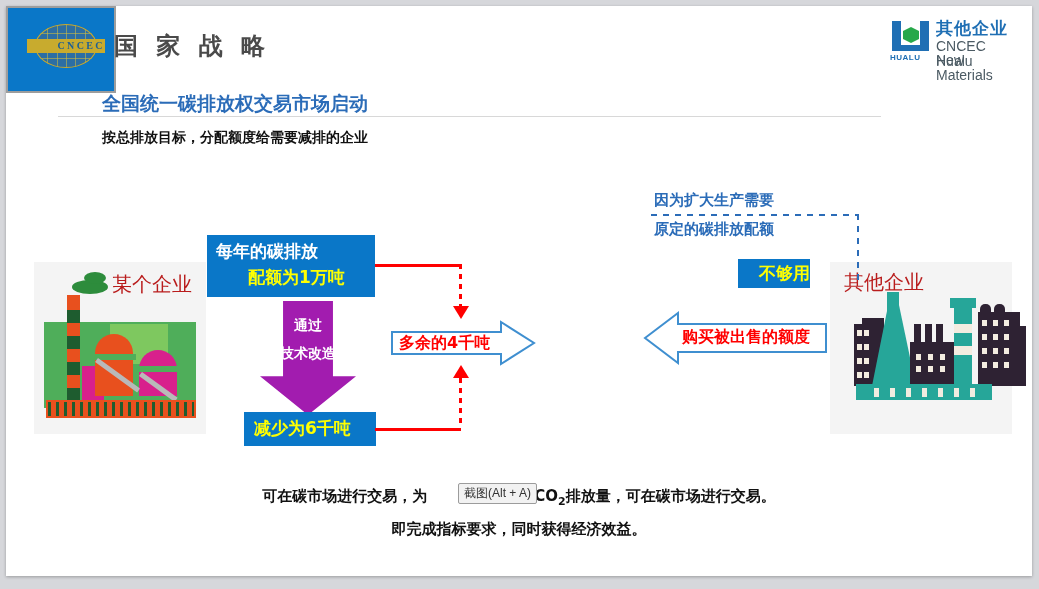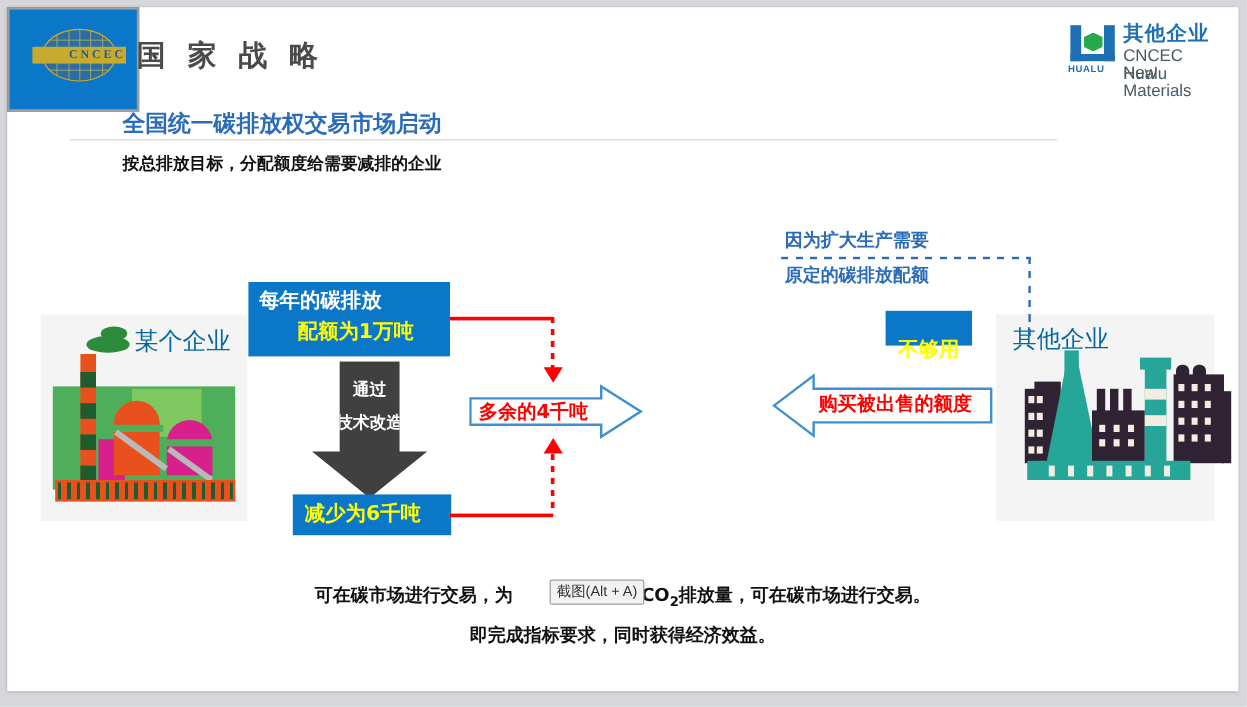--- a/index.html
+++ b/index.html
@@ -43,21 +43,21 @@
   #hualu-logo .en2{position:absolute;left:46px;top:36px;font:14px/15px "Liberation Sans",sans-serif;color:#4b5a63;}
 
   #page-title{position:absolute;left:96px;top:84px;font:bold 19px/26px "DejaVu Sans",sans-serif;color:#2b6cb8;}
   #title-rule{position:absolute;left:52px;top:110px;width:823px;height:1px;background:#d8d8d8;}
   #subtitle{position:absolute;left:96px;top:120px;font:bold 14px/22px "DejaVu Sans",sans-serif;color:#111;}
 
   
   .photo{position:absolute;background:#f4f4f4;}
   #left-photo{left:28px;top:256px;width:172px;height:172px;}
   #right-photo{left:824px;top:256px;width:182px;height:172px;}
-  .photo .cap{position:absolute;font:20px/26px "DejaVu Sans",sans-serif;color:#0369a1;}
+  .photo .cap{position:absolute;font:20px/26px "DejaVu Sans",sans-serif;color:#b91c1c;}
   #left-photo .cap{left:78px;top:9px;}
   #right-photo .cap{left:14px;top:7px;}
 
   
   .lf{position:absolute;}
   #lf-base{left:12px;top:138px;width:150px;height:18px;background:#e8501e;}
   #lf-ground{left:10px;top:60px;width:152px;height:86px;background:#4fae5a;}
   #lf-greenbox{left:76px;top:62px;width:58px;height:40px;background:#7ec85f;}
   #lf-stack{left:33px;top:33px;width:13px;height:112px;background:#e8501e;}
   .lf-band{left:33px;width:13px;height:13px;background:#1e5c2f;}
@@ -94,21 +94,21 @@
   .win{position:absolute;background:#f3ece0;width:5px;height:6px;}
 
   
   .bluebox{position:absolute;background:#0a77c8;color:#fff;font-weight:bold;}
   #box-annual{left:201px;top:229px;width:168px;height:62px;}
   #box-annual .l1{position:absolute;left:9px;top:4px;font:bold 17px/24px "DejaVu Sans",sans-serif;color:#fff;}
   #box-annual .l2{position:absolute;left:41px;top:30px;font:bold 17px/24px "DejaVu Sans",sans-serif;color:#ffff00;}
   #box-reduced{left:238px;top:406px;width:132px;height:34px;}
   #box-reduced .l1{position:absolute;left:10px;top:3px;font:bold 17px/26px "DejaVu Sans",sans-serif;color:#ffff00;text-align:right;}
 
-  #green-arrow{position:absolute;left:254px;top:295px;width:96px;height:114px;background:#404040;
+  #green-arrow{position:absolute;left:254px;top:295px;width:96px;height:114px;background:#a21caf;
      clip-path:polygon(24% 0,76% 0,76% 66%,100% 66%,50% 100%,0 66%,24% 66%);}
   #green-arrow .t1{position:absolute;left:0;right:0;top:14px;text-align:center;font:bold 14px/20px "DejaVu Sans",sans-serif;color:#fff;}
   #green-arrow .t2{position:absolute;left:0;right:0;top:42px;text-align:center;font:bold 14px/20px "DejaVu Sans",sans-serif;color:#fff;}
 
   #box-market{left:530px;top:288px;width:106px;height:83px;background:#0a77c8;border:2px solid #9d9d9d;}
   #box-market .m1{position:absolute;left:0;right:0;top:4px;text-align:center;font:bold 25px/32px "DejaVu Sans",sans-serif;color:#fff;text-shadow:0 0 2px #fff;}
   #box-market .m2{position:absolute;left:0;right:0;top:38px;text-align:center;font:bold 25px/32px "DejaVu Sans",sans-serif;color:#fff;text-shadow:0 0 2px #fff;}
 
   
   #arrow-surplus{position:absolute;left:385px;top:314px;width:145px;height:46px;}
@@ -133,21 +133,21 @@
   #red-tri-up{left:447px;top:359px;border-bottom:13px solid #ff0000;}
 
   
   #note1{position:absolute;left:648px;top:183px;font:bold 15px/22px "DejaVu Sans",sans-serif;color:#2b6cb8;}
   #note2{position:absolute;left:648px;top:212px;font:bold 15px/22px "DejaVu Sans",sans-serif;color:#2b6cb8;}
   #note-dash-h{position:absolute;left:645px;top:208px;width:208px;height:2px;
      background:repeating-linear-gradient(to right,#2b6cb8 0 6px,transparent 6px 12px);}
   #note-dash-v{position:absolute;left:851px;top:208px;width:2px;height:72px;
      background:repeating-linear-gradient(to bottom,#2b6cb8 0 6px,transparent 6px 12px);}
   #box-notenough{position:absolute;left:732px;top:253px;width:72px;height:29px;background:#0a77c8;}
-  #box-notenough span{display:block;text-align:center;font:bold 17px/29px "DejaVu Sans",sans-serif;color:#ffff00;margin-top:19px;}
+  #box-notenough span{display:block;text-align:right;font:bold 17px/29px "DejaVu Sans",sans-serif;color:#ffff00;}
 
   
   #footer1{position:absolute;left:0;right:0;top:478px;text-align:center;
      font:bold 15px/24px "DejaVu Sans",sans-serif;color:#111;}
   #footer2{position:absolute;left:0;right:0;top:511px;text-align:center;
      font:bold 15px/24px "DejaVu Sans",sans-serif;color:#111;}
   #footer1 sub{font-size:11px;}
   #snip-tip{position:absolute;left:452px;top:477px;padding:1px 5px 2px;
      background:#f2f2f2;border:1px solid #9c9c9c;border-radius:2px;
      font:12px/16px "Liberation Sans",sans-serif;color:#333;white-space:nowrap;}

